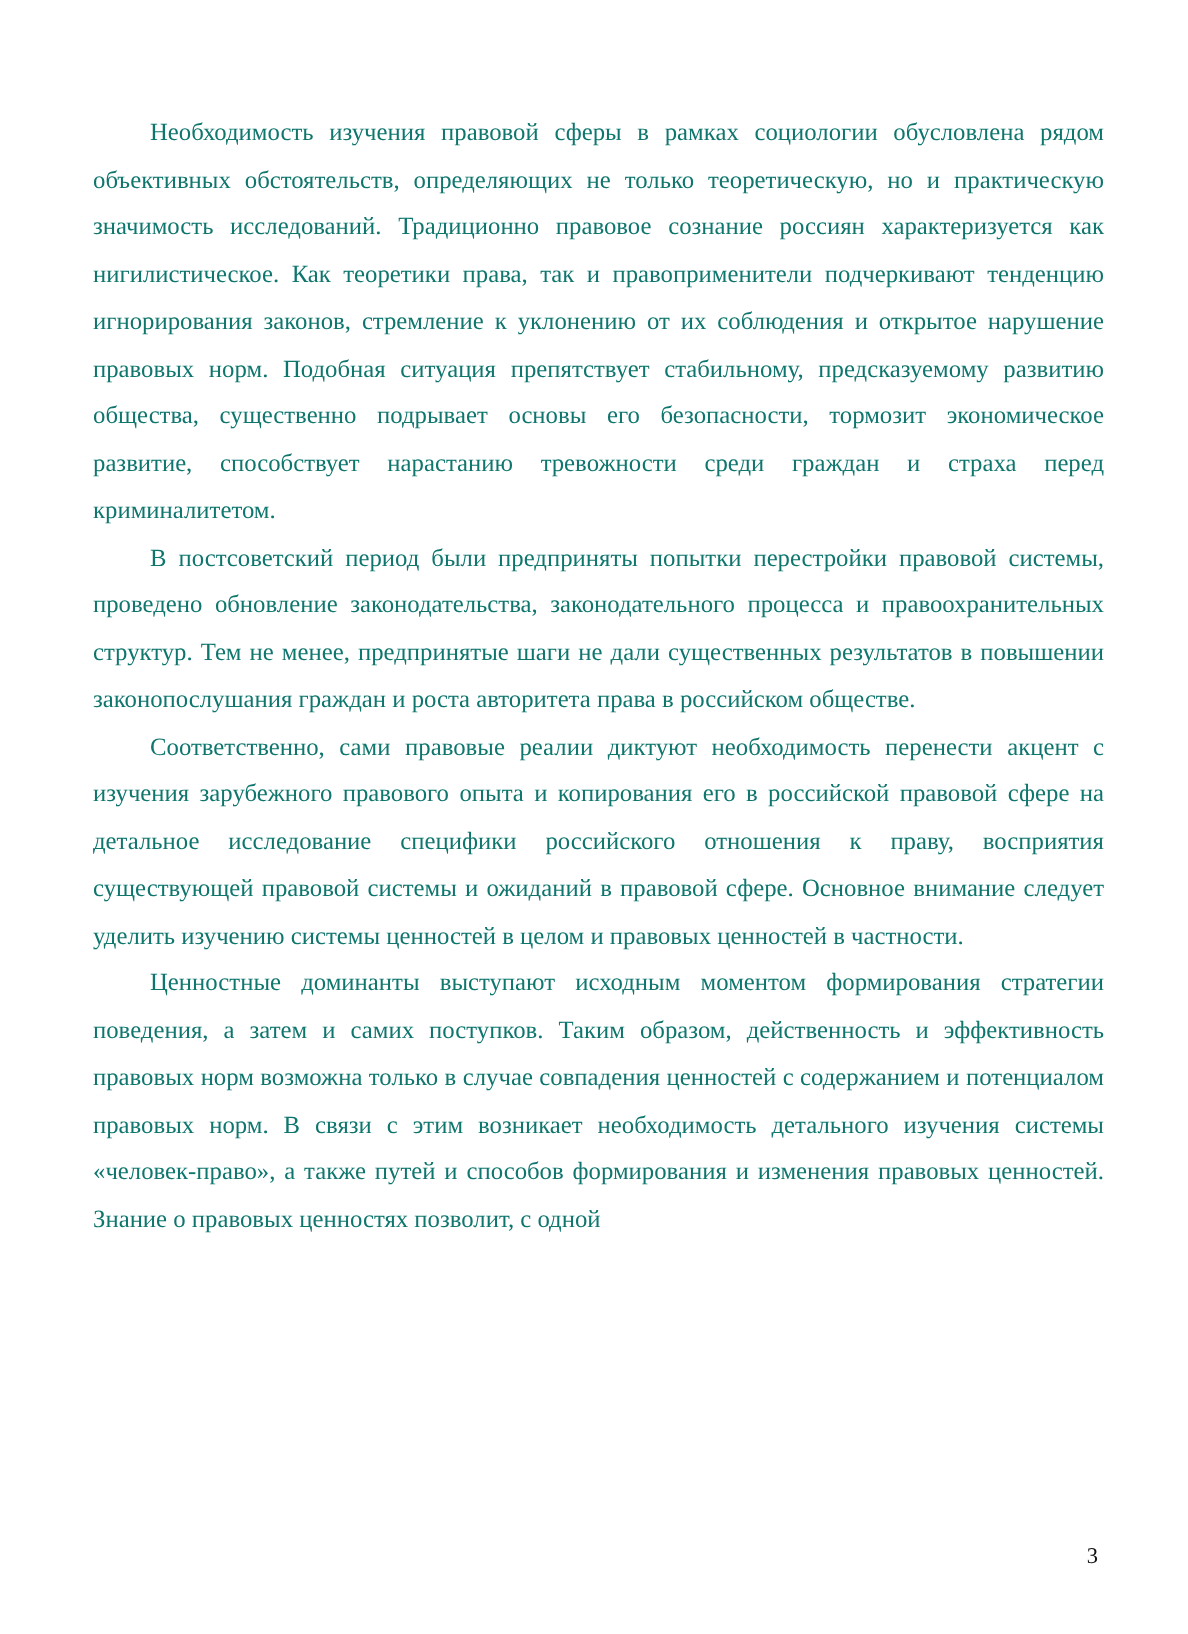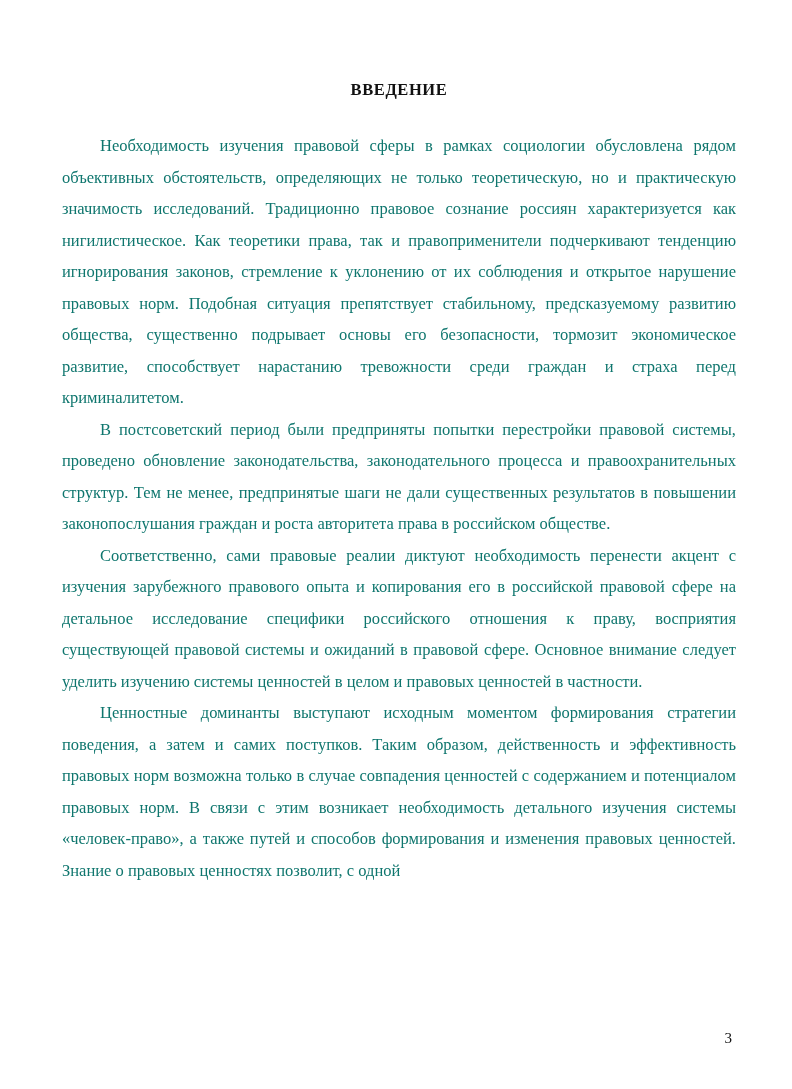--- a/index.html
+++ b/index.html
@@ -49,21 +49,20 @@
     bottom: 42px;
     font-size: 15px;
     color: #111111;
   }
 </style>
 </head>
 <body>
 
 <div class="page">
 
-  <h1 class="doc-title">ВВЕДЕНИЕ</h1>
 
   <div class="body-text">
     <p>Необходимость изучения правовой сферы в рамках социологии обусловлена рядом объективных обстоятельств, определяющих не только теоретическую, но и практическую значимость исследований. Традиционно правовое сознание россиян характеризуется как нигилистическое. Как теоретики права, так и правоприменители подчеркивают тенденцию игнорирования законов, стремление к уклонению от их соблюдения и открытое нарушение правовых норм. Подобная ситуация препятствует стабильному, предсказуемому развитию общества, существенно подрывает основы его безопасности, тормозит экономическое развитие, способствует нарастанию тревожности среди граждан и страха перед криминалитетом.</p>
     <p>В постсоветский период были предприняты попытки перестройки правовой системы, проведено обновление законодательства, законодательного процесса и правоохранительных структур. Тем не менее, предпринятые шаги не дали существенных результатов в повышении законопослушания граждан и роста авторитета права в российском обществе.</p>
     <p>Соответственно, сами правовые реалии диктуют необходимость перенести акцент с изучения зарубежного правового опыта и копирования его в российской правовой сфере на детальное исследование специфики российского отношения к праву, восприятия существующей правовой системы и ожиданий в правовой сфере. Основное внимание следует уделить изучению системы ценностей в целом и правовых ценностей в частности.</p>
     <p>Ценностные доминанты выступают исходным моментом формирования стратегии поведения, а затем и самих поступков. Таким образом, действенность и эффективность правовых норм возможна только в случае совпадения ценностей с содержанием и потенциалом правовых норм. В связи с этим возникает необходимость детального изучения системы «человек-право», а также путей и способов формирования и изменения правовых ценностей. Знание о правовых ценностях позволит, с одной</p>
   </div>
 
   <div class="page-number">3</div>
 

